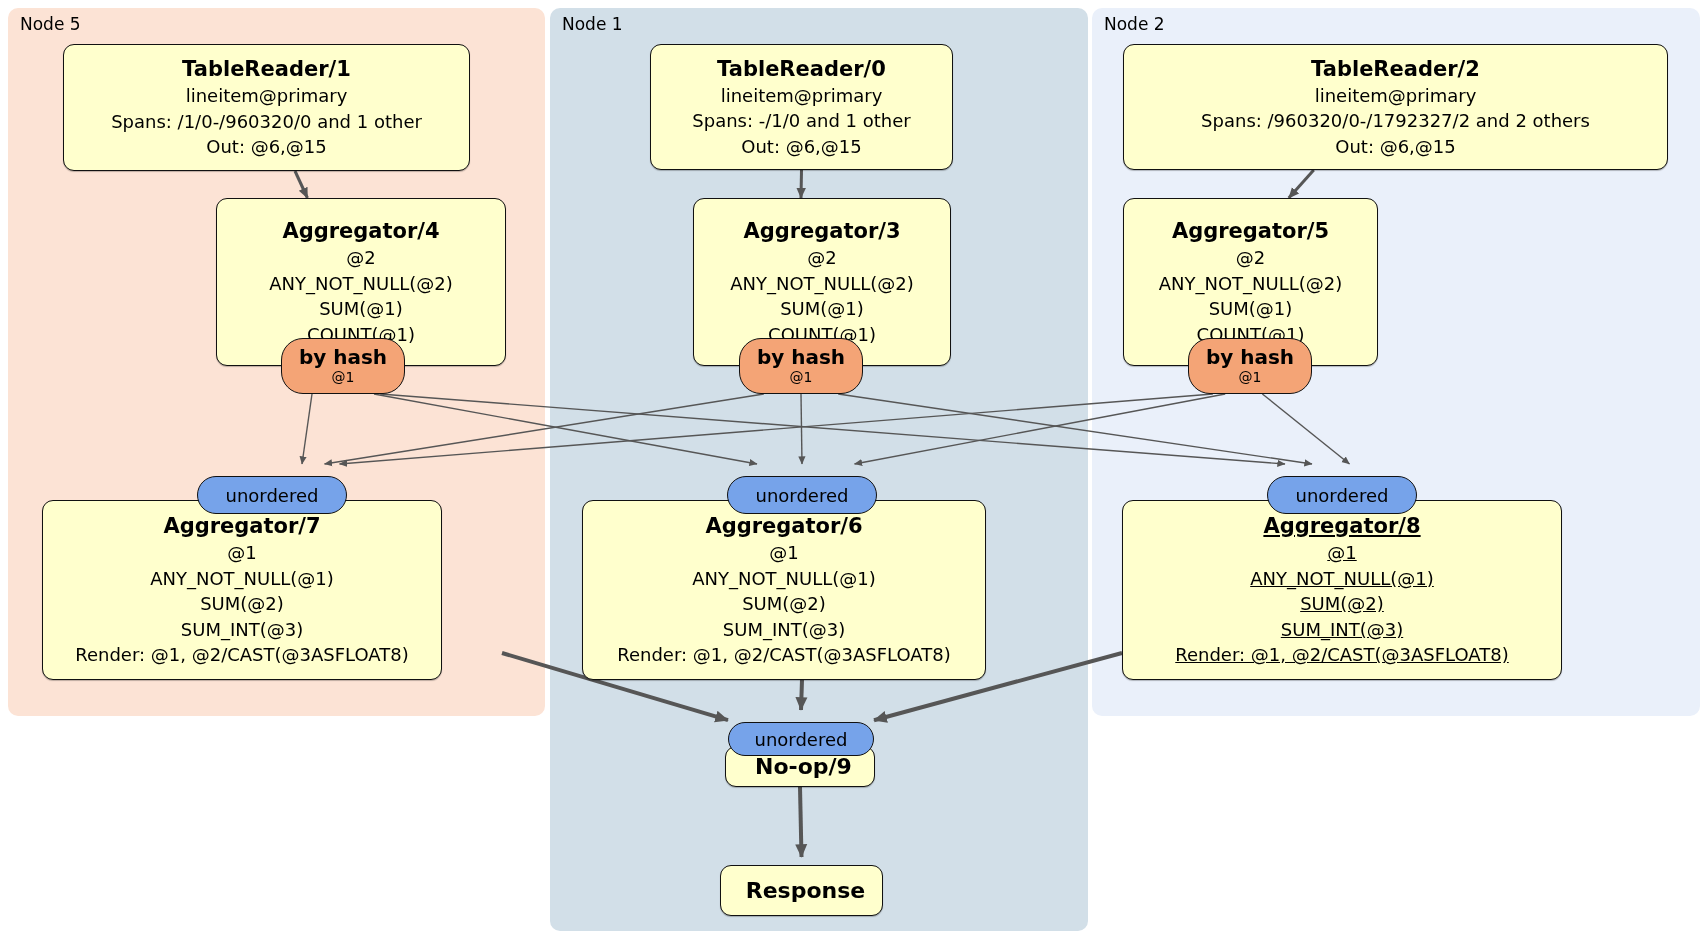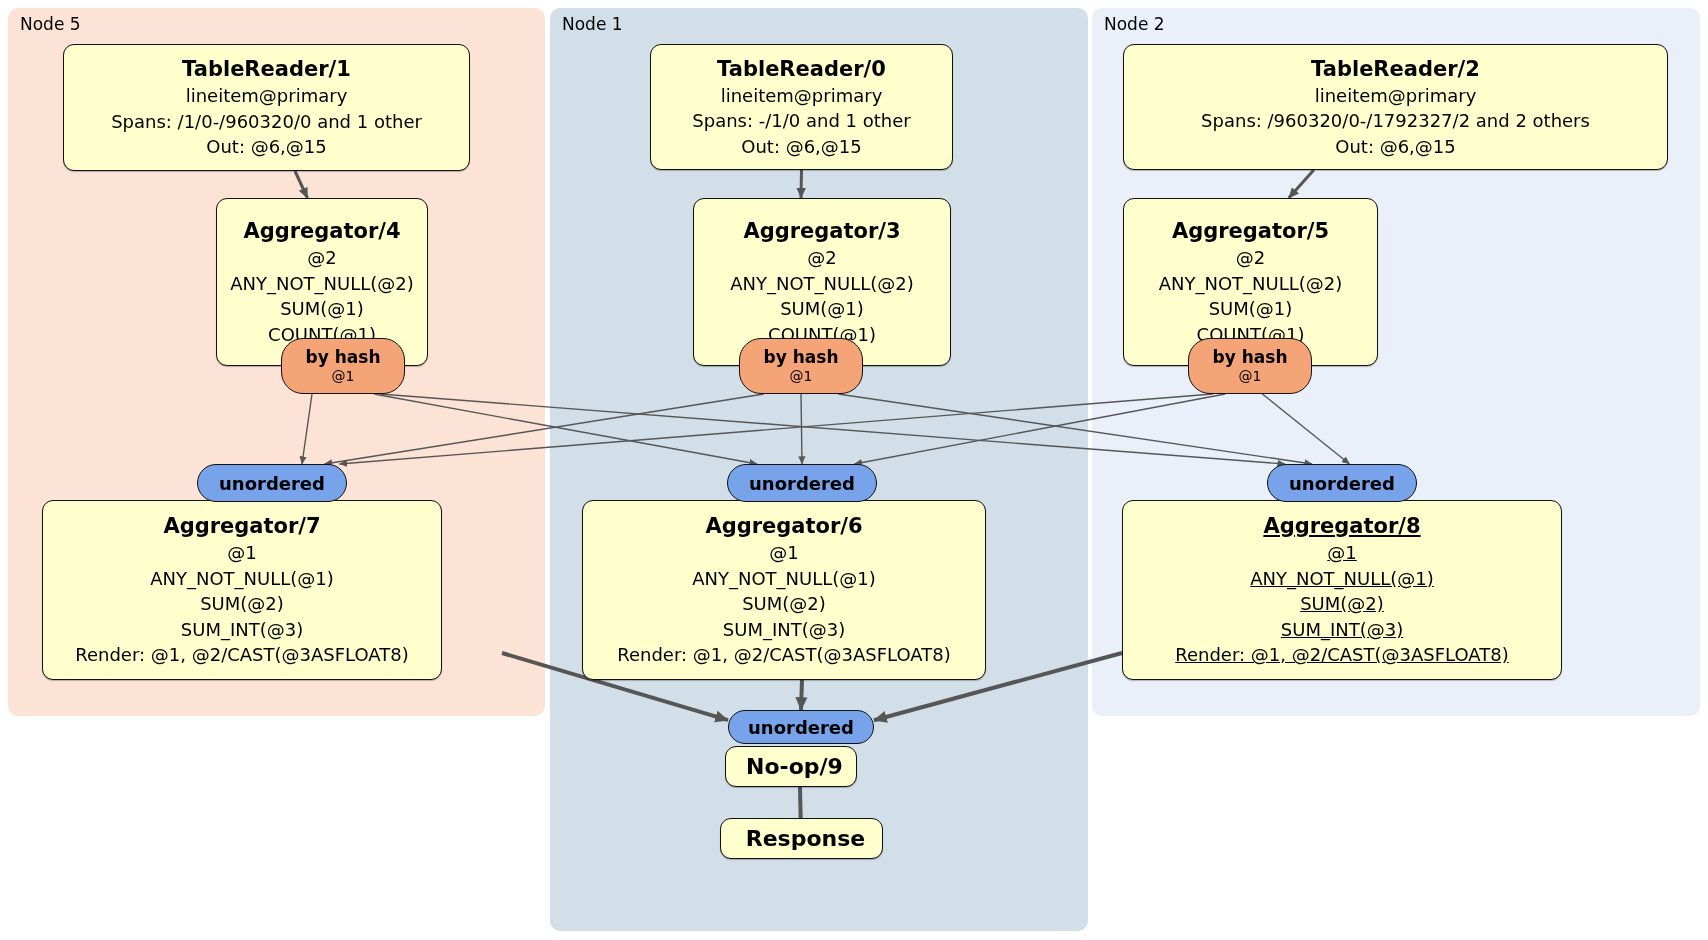--- a/index.html
+++ b/index.html
@@ -22,45 +22,45 @@
   #edge-layer marker path{fill:var(--edge);}
 
   .pbox{position:absolute;background:var(--box-bg);border:1.6px solid var(--box-border);
         border-radius:11px;display:flex;flex-direction:column;align-items:center;
         justify-content:center;text-align:center;box-sizing:border-box;z-index:3;
         padding:4px 8px;box-shadow:0 1px 1px rgba(0,0,0,0.25);}
   .pbox .title{font-weight:bold;font-size:21px;line-height:1.35;white-space:nowrap;}
   .pbox .line{font-size:18px;line-height:1.42;white-space:nowrap;}
 
   #tr1{left:63px;top:44px;width:407px;height:127px;}
-  #agg4{left:216px;top:198px;width:212px;height:168px;}
+  #agg4{left:216px;top:198px;width:290px;height:168px;}
   #tr0{left:650px;top:44px;width:303px;height:126px;}
   #agg3{left:693px;top:198px;width:258px;height:168px;}
   #tr2{left:1123px;top:44px;width:545px;height:126px;}
   #agg5{left:1123px;top:198px;width:255px;height:168px;}
   #agg7{left:42px;top:500px;width:400px;height:180px;}
   #agg6{left:582px;top:500px;width:404px;height:180px;}
   #agg8{left:1122px;top:500px;width:440px;height:180px;text-decoration:underline;}
-  #noop9{left:725px;top:746px;width:132px;height:41px;padding-left:15px;}
-  #response{left:720px;top:818px;width:163px;height:41px;padding-left:16px;}
+  #noop9{left:725px;top:746px;width:150px;height:41px;padding-left:15px;}
+  #response{left:720px;top:865px;width:163px;height:51px;padding-left:16px;}
   #noop9 .title,#response .title{font-size:22px;}
 
   .router{position:absolute;width:124px;height:56px;background:var(--router-bg);
           border:1.6px solid var(--box-border);border-radius:22px;display:flex;
           flex-direction:column;align-items:center;justify-content:center;
           box-sizing:border-box;z-index:4;line-height:1.15;}
-  .router .rlabel{font-weight:bold;font-size:17px;text-align:right;}
+  .router .rlabel{font-weight:bold;font-size:20px;text-align:right;}
   .router .rdetail{font-size:14px;}
   #bh4{left:281px;top:338px;}
   #bh3{left:739px;top:338px;}
   #bh5{left:1188px;top:338px;}
 
   .sync{position:absolute;background:var(--sync-bg);border:1.6px solid var(--box-border);
         border-radius:20px;display:flex;align-items:center;justify-content:center;
-        font-weight:bold;font-size:18px;box-sizing:border-box;z-index:4;}
+        font-weight:normal;font-size:18px;box-sizing:border-box;z-index:4;margin-top:12px;}
   #u7{left:197px;top:464px;width:150px;height:38px;}
   #u6{left:727px;top:464px;width:150px;height:38px;}
   #u8{left:1267px;top:464px;width:150px;height:38px;}
   #u9{left:728px;top:710px;width:146px;height:34px;}
 </style>
 </head>
 <body>
 
 <div class="canvas">
 

